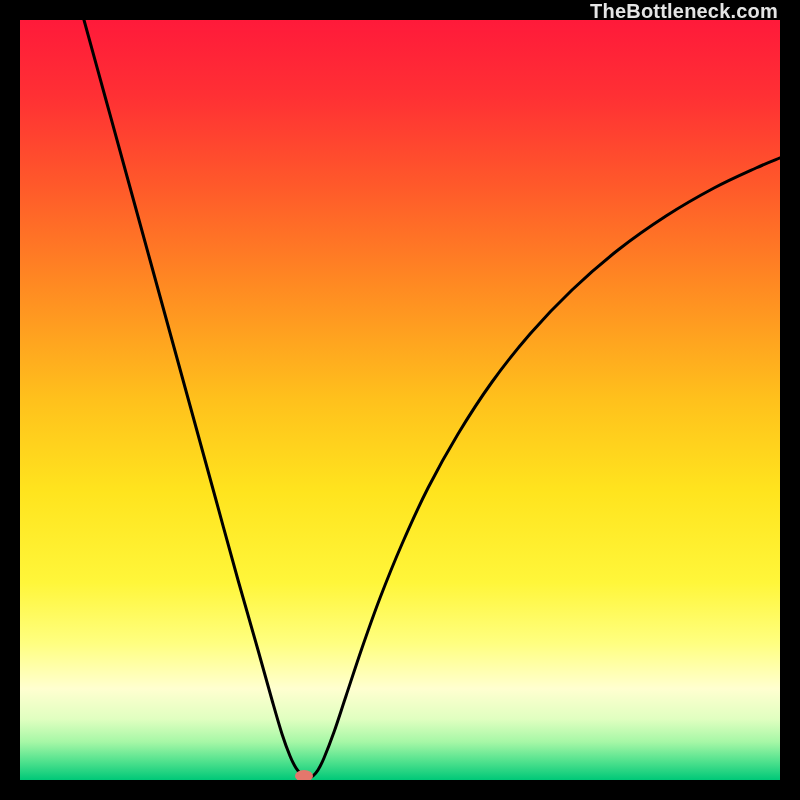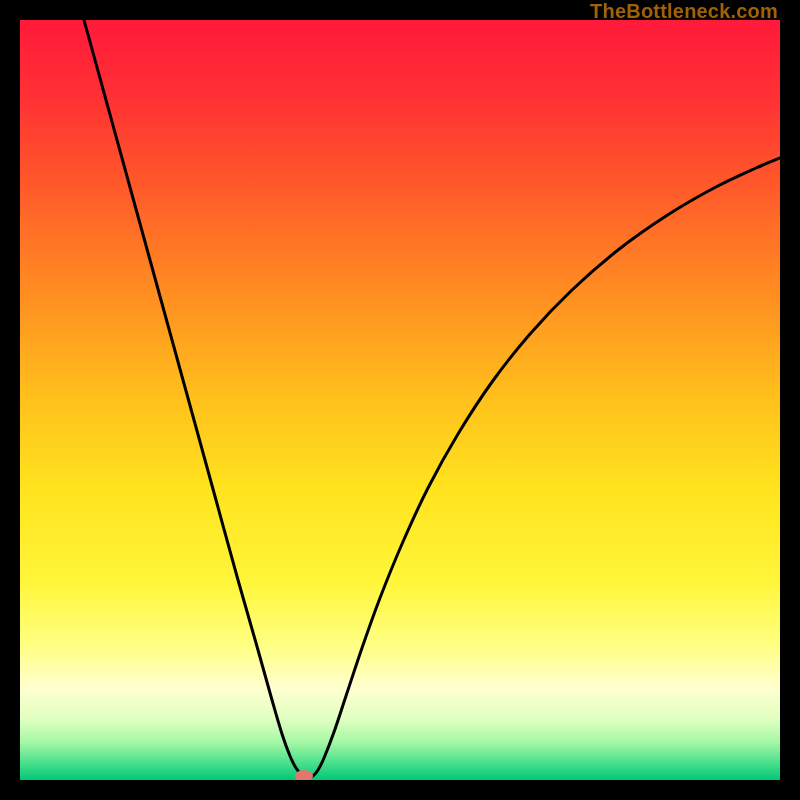--- a/index.html
+++ b/index.html
@@ -17,21 +17,21 @@
     width: 760px;
     height: 760px;
     background: #000;
   }
   .watermark {
     position: absolute;
     top: 0px;
     right: 22px;
     font-family: Arial, Helvetica, sans-serif;
     font-size: 20px;
-    color: #a16207;
+    color: #e5e5e5;
     letter-spacing: 0.2px;
     font-weight: 600;
   }
   svg { display: block; }
 </style>
 </head>
 <body>
 
 <div class="frame">
   <svg id="chart-svg" width="760" height="760" viewBox="0 0 760 760">

